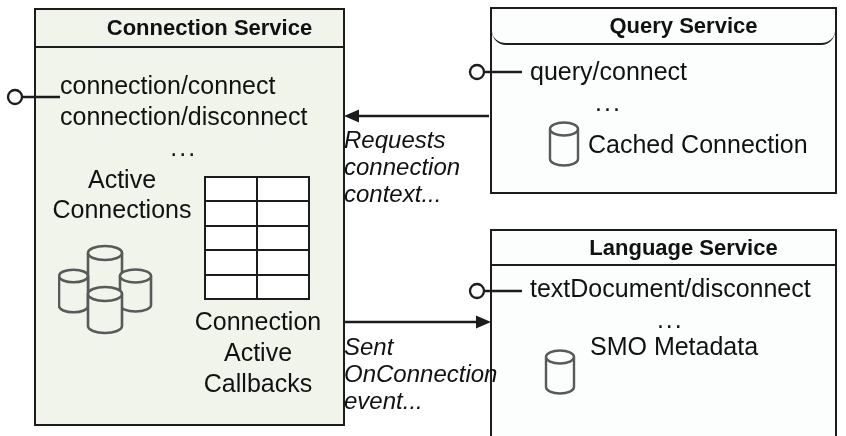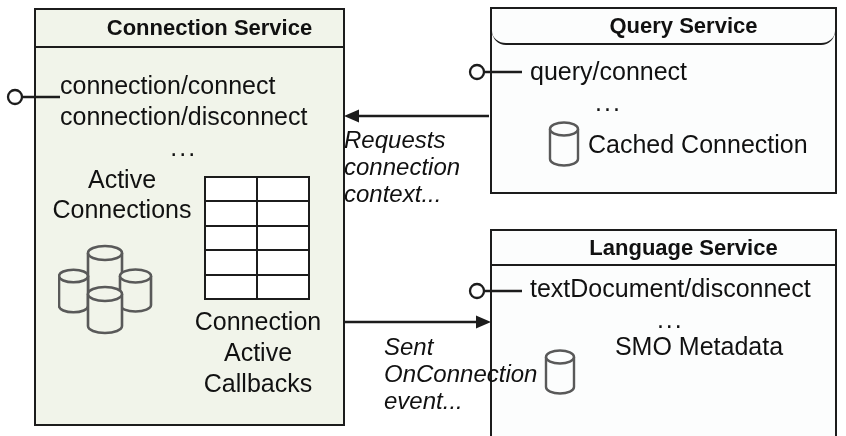--- a/index.html
+++ b/index.html
@@ -38,27 +38,27 @@
   .cb-table .cell { background:#ffffff; }
 
   .callbacks-label { position:absolute; left:142px; top:296px; width:160px; text-align:center;
                      font-size:25px; line-height:31px; }
 
   .db-icon { position:absolute; }
   .query-db { left:56px; top:112px; }
   .lang-db  { left:52px; top:118px; }
 
   .cached-label { position:absolute; left:96px; top:120px; width:240px; font-size:25px; line-height:31px; }
-  .smo-label { position:absolute; left:80px; top:101px; width:254px; text-align:center;
+  .smo-label { position:absolute; left:98px; top:101px; width:254px; text-align:left;
                font-size:25px; line-height:29px; }
 
   .arrow-label { position:absolute; width:147px; left:344px; text-align:left;
                  font-style:italic; font-size:24px; line-height:27px; color:#111; }
   .label-requests { top:126px; }
-  .label-sent { top:333px;padding-left:40px; }
+  .label-sent { top:333px; }
 
   .overlay { position:absolute; left:0; top:0; width:846px; height:436px; pointer-events:none; }
 </style>
 </head>
 <body>
 
 <div class="canvas">
 
   <div class="box connection-box">
     <div class="box-header">Connection Service</div>

